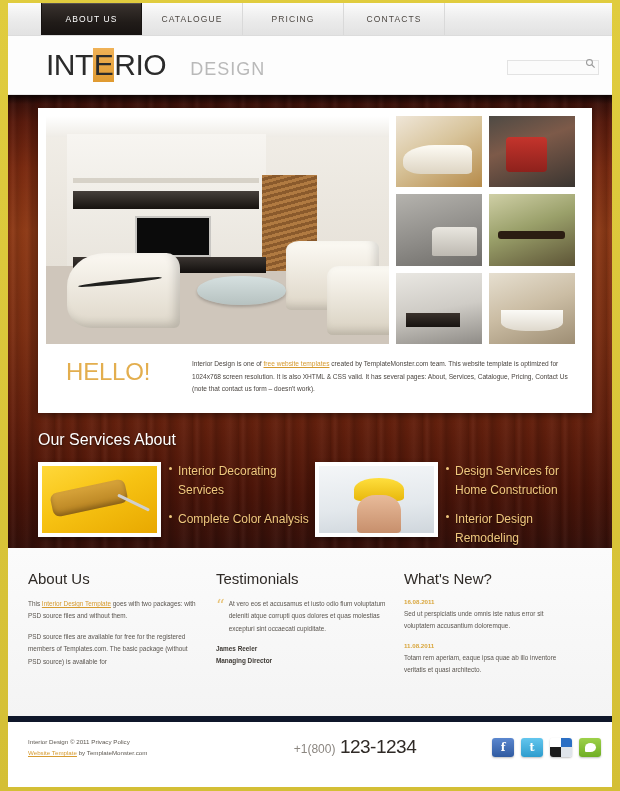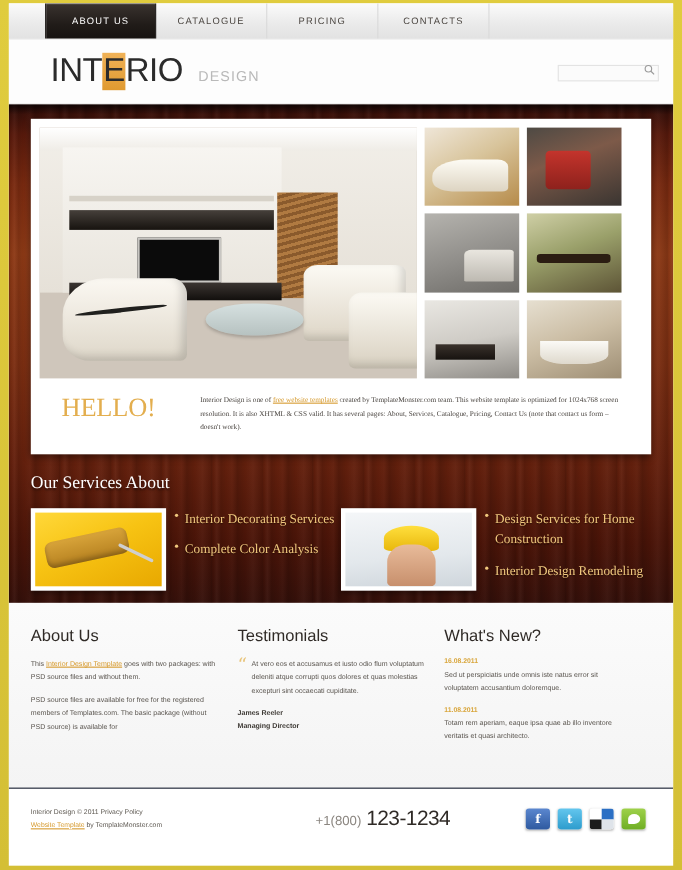--- a/index.html
+++ b/index.html
@@ -76,24 +76,24 @@
     display: flex;
   }
   .logo-word .hl {
     background: #e8a33d;
     background: linear-gradient(180deg,#f0b257,#e09a30);
     color: #2b2b2b;
     padding: 0 1px;
     margin: 0 0px;
   }
   .logo-sub {
-    font-size: 13px;
+    font-size: 18px;
     color: #b9b9b9;
     letter-spacing: 1px;
-    margin-left: 14px;
+    margin-left: 24px;
   }
   .search-wrap { margin-left: auto; position: relative; }
   .search-input {
     width: 92px; height: 15px;
     border: 1px solid #e3e3e3;
     background: #fbfbfb;
     font-size: 8px;
     color: #9a9a9a;
     padding: 0 16px 0 4px;
     outline: none;
@@ -102,31 +102,30 @@
   .search-btn {
     position: absolute; right: 3px; top: 2px;
     width: 11px; height: 11px;
     border: none; background: none; cursor: pointer;
     padding: 0; line-height: 0;
   }
 
   
   .wood {
     position: relative;
-    padding: 13px 0 0 0;
+    padding: 13px 0 0 10px;
     background:
       repeating-linear-gradient(90deg,
         rgba(0,0,0,.17) 0px, rgba(0,0,0,.05) 2px, rgba(255,255,255,.035) 5px,
         rgba(0,0,0,.10) 9px, rgba(0,0,0,.02) 14px, rgba(255,255,255,.02) 19px,
         rgba(0,0,0,.15) 24px, rgba(0,0,0,.03) 31px, rgba(255,255,255,.03) 38px,
         rgba(0,0,0,.12) 46px),
       linear-gradient(180deg,#2f0d09 0%, #591a0c 6%, #7a2a10 16%, #8e3a16 30%,
                       #7d2f12 52%, #64200d 72%, #4a1408 88%, #35100a 100%);
     height: 453px;
-    font-family: Liberation Serif, serif;
   }
   .wood::before {
     content:"";
     position:absolute; left:0; right:0; top:0; height:9px;
     background: linear-gradient(180deg,rgba(0,0,0,.62),rgba(0,0,0,0));
     pointer-events:none;
   }
 
   
   .hero-card {
@@ -312,24 +311,24 @@
     margin-right: 4px; flex: none; font-family: "DejaVu Serif", serif;
   }
   .author { font-size: 6.4px; line-height: 1.75; color: #3e3a35; font-weight: bold; }
   .news-date { font-size: 6.2px; color: #d9a63c; margin-bottom: 3px; font-weight: bold; }
   .news-item { margin-bottom: 9px; }
   .news-item p { margin: 0; }
 
   
   .footer {
     background: #ffffff;
-    border-top: 1px solid #0f172a;
+    border-top: 6px solid #0f172a;
     height: 56px;
     display: flex; align-items: center;
-    padding: 0 25px 0 20px;
+    padding: 0 11px 0 20px;
     justify-content: center;
   }
   .foot-left { font-size: 6.2px; line-height: 1.85; color: #5d5851; width: 190px; }
   .foot-left a { color: #d69a2e; text-decoration: underline; }
   .phone {
     flex: 1; text-align: center; white-space: nowrap;
     color: #2f2a26;
   }
   .phone .pre { font-size: 12px; color: #8b8680; }
   .phone .num { font-size: 19px; letter-spacing: -0.5px; }

